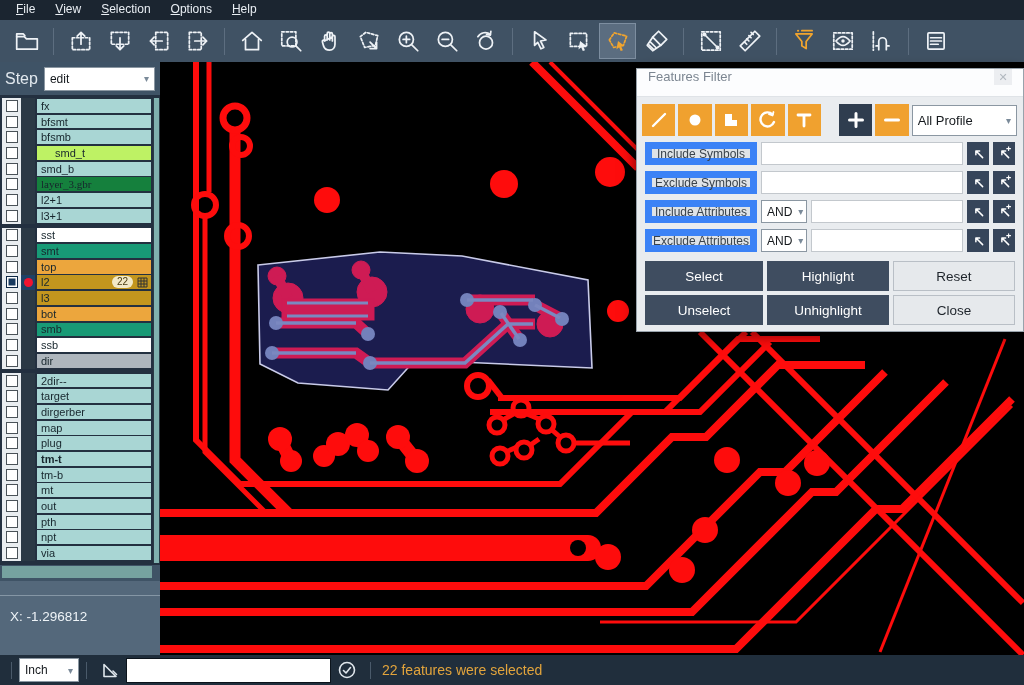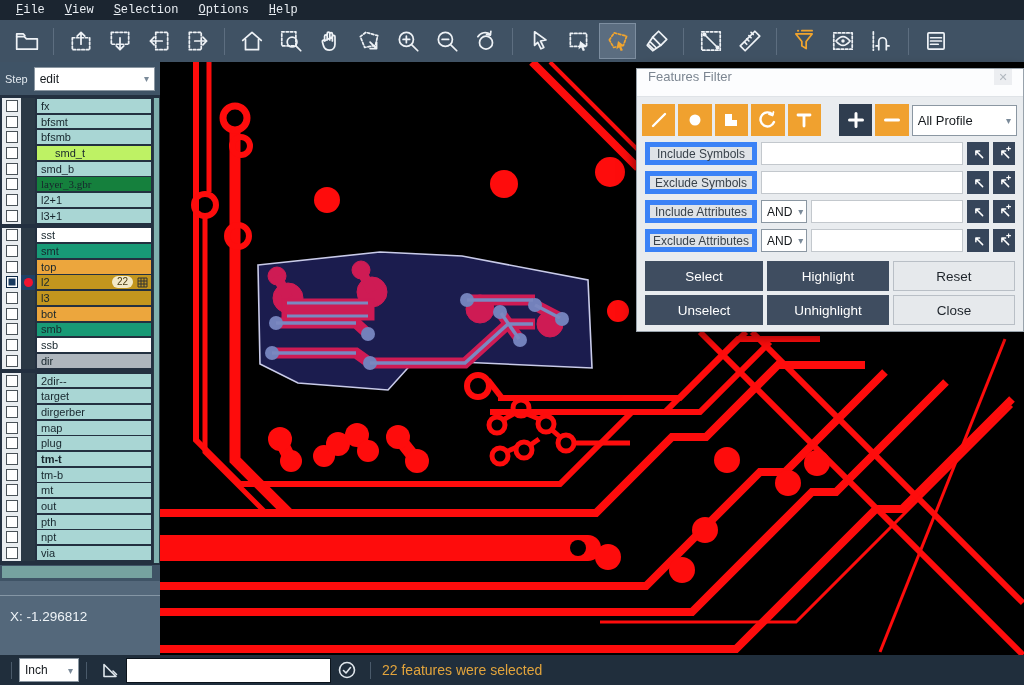--- a/index.html
+++ b/index.html
@@ -1,34 +1,34 @@
 <!DOCTYPE html>
 <html><head>
 <meta charset="utf-8">
 <style>
   html,body{margin:0;padding:0;background:#000;}
   .app{position:relative;width:1024px;height:685px;overflow:hidden;background:#000;
        font-family:"Liberation Sans",sans-serif;-webkit-font-smoothing:antialiased;}
   
-  .menubar{height:20px;background:#1b2530;display:flex;align-items:center;padding-left:6px;font-family:Liberation Mono, monospace;}
+  .menubar{height:20px;background:#1b2530;display:flex;padding-left:6px;}
   .menu-item{color:#e9eef3;font-size:12px;padding:2px 10px 3px;cursor:default;}
   .menu-item .u{text-decoration:underline;}
   
   .toolbar{height:42px;background:#405264;display:flex;align-items:center;padding:0 8px;gap:2px;}
   .tb{width:35px;height:34px;display:flex;align-items:center;justify-content:center;color:#eef2f6;border:1px solid transparent;}
   .tb svg{width:26px;height:26px;stroke:currentColor;fill:none;stroke-width:1.6;stroke-linecap:round;stroke-linejoin:round;}
   .tb .dsh{stroke-dasharray:2.2 1.8;}
   .tb.active{background:#5b6d80;border-color:#7d8ea0;color:#f2a52e;}
   .tb.orange{color:#f2a52e;}
   .sep{width:1px;height:27px;background:#5d6e80;margin:0 6px;flex:0 0 auto;}
   
   .main{display:flex;height:593px;}
   .sidebar{width:160px;background:#3f5366;display:flex;flex-direction:column;flex:0 0 auto;}
   .step-row{height:33px;display:flex;align-items:center;padding:0 5px;gap:6px;flex:0 0 auto;}
-  .step-label{color:#e2e9ef;font-size:11px;}
+  .step-label{color:#e2e9ef;font-size:16px;}
   .combo{background:#fff;border:1px solid #8b97a2;height:22px;display:flex;align-items:center;
          font-size:12px;color:#15191d;padding:0 5px;position:relative;}
   .combo .chev{margin-left:auto;color:#7a8a99;font-size:10px;padding-left:6px;}
   .step-combo{flex:1;}
   .layer-area{position:relative;background:#233040;padding:3px 8px 0 2px;flex:0 0 auto;}
   .lgroup{margin-bottom:4px;}
   .lrow{display:flex;height:15.7px;align-items:stretch;}
   .cb-cell{width:19px;background:#e9edf0;display:flex;align-items:center;justify-content:center;flex:0 0 auto;}
   .cb{width:10px;height:10px;border:1.6px solid #4a5258;background:#fff;}
   .cb.checked{background:#17395e;border-color:#0d2845;box-shadow:inset 0 0 0 1.5px #fff;}
@@ -57,21 +57,21 @@
   .dlg-close{margin-left:auto;width:18px;height:16px;background:#eceef1;color:#b2b8bf;font-size:11px;
              display:flex;align-items:center;justify-content:center;}
   .tool-row{display:flex;align-items:center;padding:7px 6px 0 5px;}
   .sqbtn{width:34px;height:32px;display:flex;align-items:center;justify-content:center;margin-right:3px;}
   .sqbtn svg{width:20px;height:20px;stroke:#fff;fill:none;stroke-width:2.4;stroke-linecap:round;stroke-linejoin:round;}
   .sqbtn.orange{background:#f0a12f;}
   .sqbtn.dark{background:#2f3d4f;}
   .sqbtn.plusgap{margin-left:15px;}
   .profile-combo{margin-left:auto;width:95px;height:29px;font-size:13px;}
   .frow{display:flex;align-items:center;margin:6px 8px 0;height:23px;gap:4px;}
-  .flabel{width:112px;height:23px;background:#dfe3e7;border:5px solid #3b82f6;font-size:12px;color:#39424b;
+  .flabel{width:112px;height:23px;background:#dfe3e7;border:7px solid #3b82f6;font-size:12px;color:#39424b;
           display:flex;align-items:center;justify-content:center;box-sizing:border-box;flex:0 0 auto;}
   .fop{width:46px;height:23px;box-sizing:border-box;flex:0 0 auto;}
   .finput{flex:1;height:23px;background:#fff;border:1px solid #c3c8cd;box-sizing:border-box;}
   .fbtn{width:22px;height:23px;background:#36455a;display:flex;align-items:center;justify-content:center;flex:0 0 auto;}
   .fbtn svg{width:15px;height:15px;stroke:#fff;fill:none;stroke-width:2;stroke-linecap:round;stroke-linejoin:round;}
   .actions{display:grid;grid-template-columns:118px 122px 1fr;gap:4px;margin:9px 8px 8px;}
   .abtn{height:30px;font-size:13.5px;display:flex;align-items:center;justify-content:center;}
   .abtn.dark{background:#3f4d60;color:#fff;}
   .abtn.light{background:#e6e9ec;border:1px solid #b9bfc6;color:#1e242b;box-sizing:border-box;}
   

